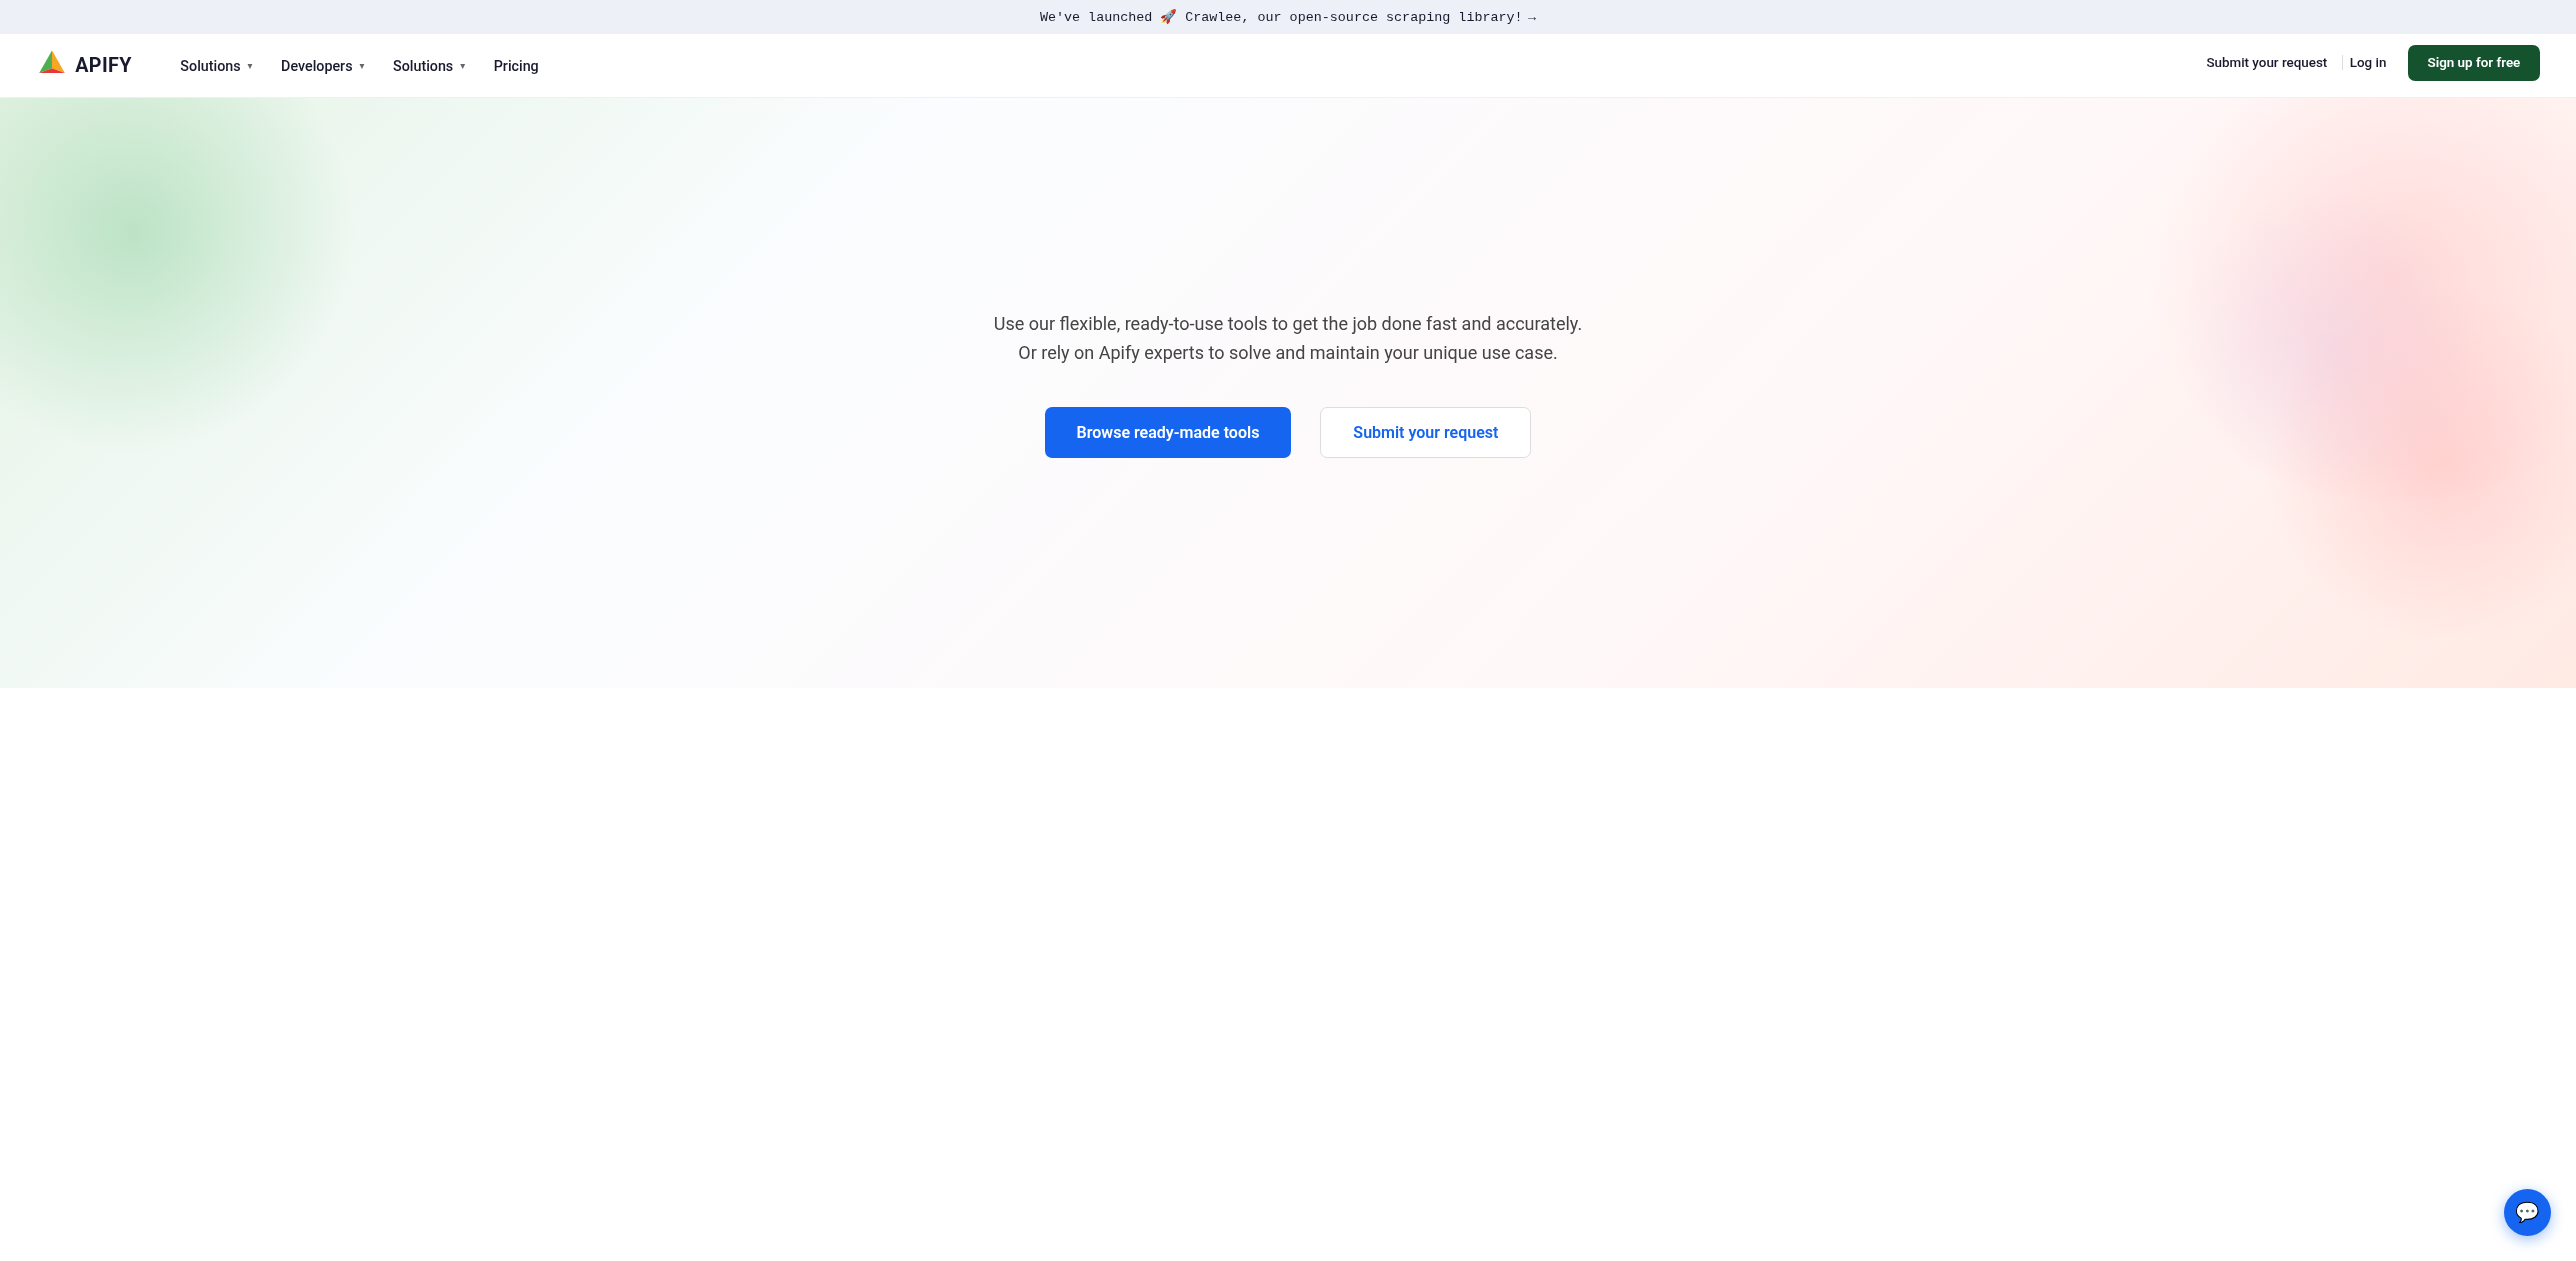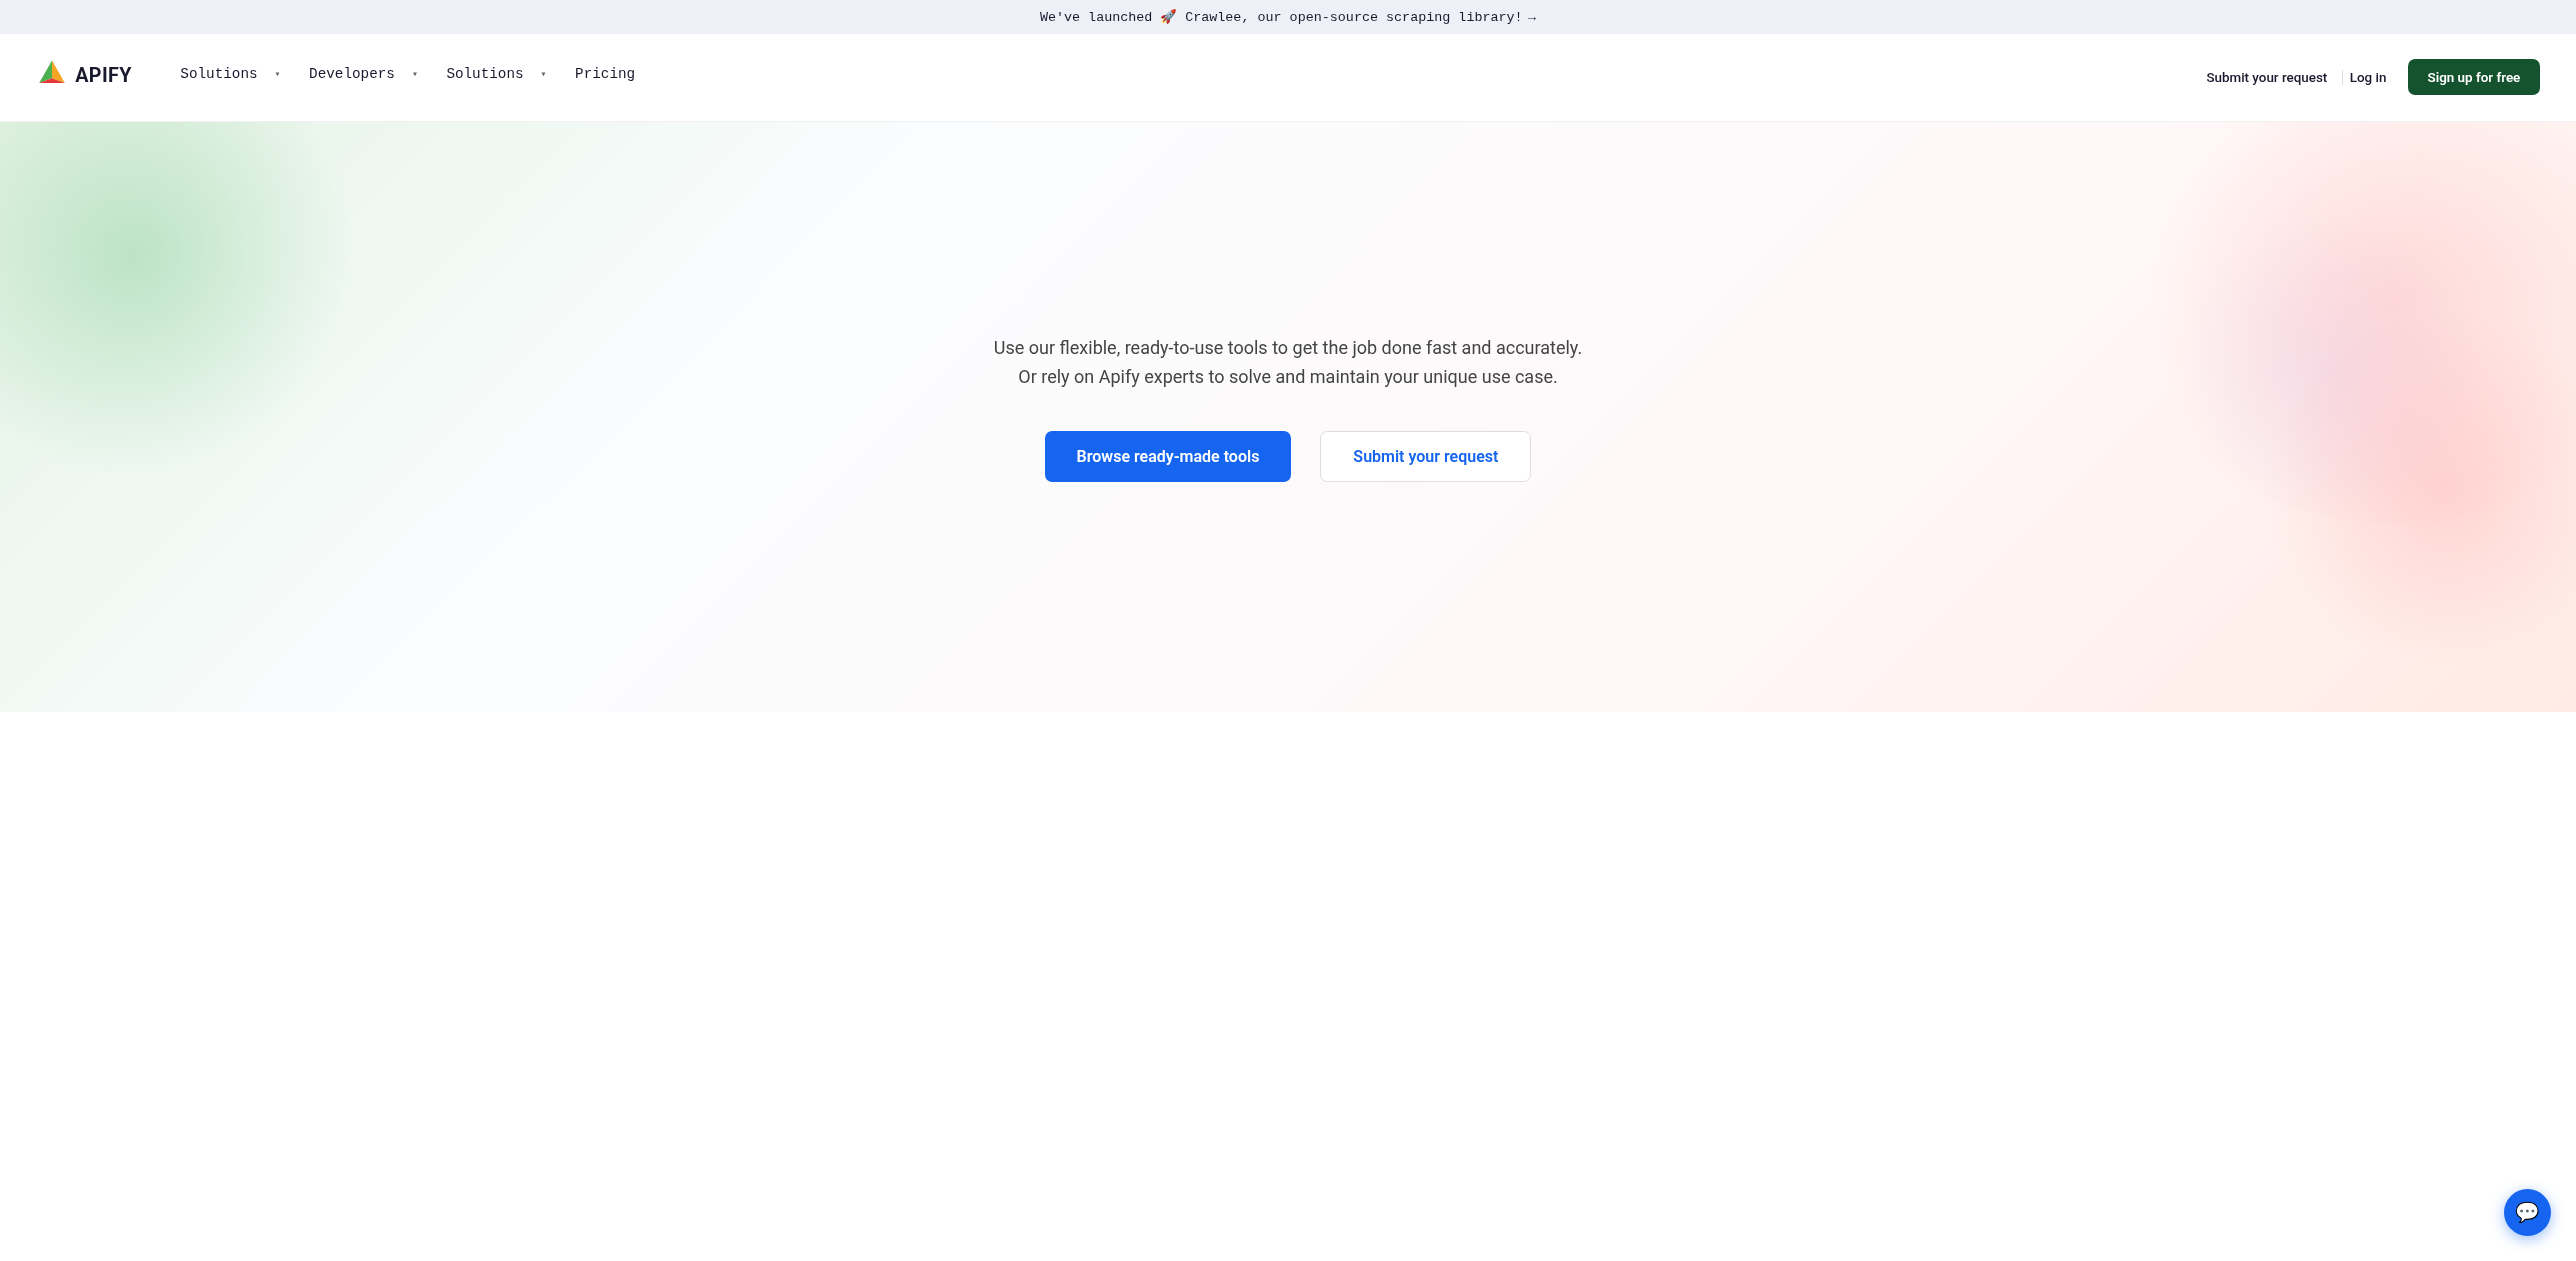--- a/index.html
+++ b/index.html
@@ -24,28 +24,27 @@
       display: flex;
       align-items: center;
       justify-content: center;
       gap: 5.4px;
       font-family: Liberation Mono, monospace;
     }
 
     
     .nav {
       display: flex;
-      align-items: flex-start;
-      padding: 1px 36px;
+      align-items: flex-end;
+      padding: 16px 36px;
       height: 64px;
       background: #fff;
       border-bottom: 0.9px solid #f0f0f0;
       position: relative;
       z-index: 10;
-      margin-top: 24px;
     }
 
     .nav-logo {
       display: flex;
       align-items: center;
       gap: 7.2px;
       margin-right: 36px;
       text-decoration: none;
     }
 
@@ -64,29 +63,28 @@
     .nav-links {
       display: flex;
       align-items: center;
       gap: 3.6px;
       flex: 1;
     }
 
     .nav-item {
       display: flex;
       align-items: center;
-      gap: 17px;
+      gap: 7px;
       padding: 7.2px 12.5px;
       font-size: 14.3px;
       color: #1a1a2e;
       cursor: pointer;
       border-radius: 5.4px;
       text-decoration: none;
       font-weight: 500;
-      font-family: Liberation Mono, monospace;
     }
 
     .chevron {
       font-size: 9.8px;
       color: #666;
     }
 
     .nav-actions {
       display: flex;
       align-items: center;

